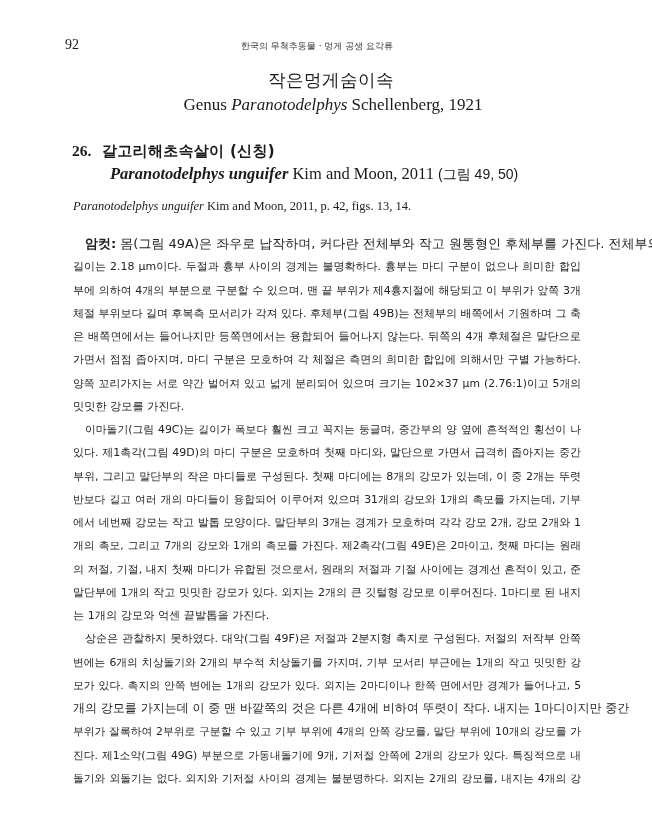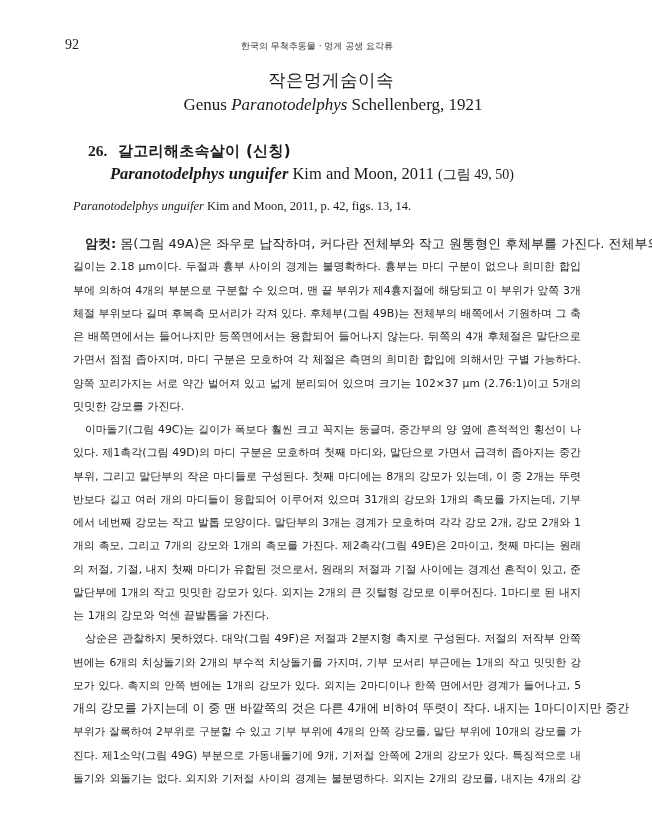--- a/index.html
+++ b/index.html
@@ -54,21 +54,21 @@
     text-align: center;
     font-family: "Liberation Serif", serif;
     font-size: 17px;
     padding-left: 14px;
     box-sizing: border-box;
   }
   .genus-latin i { font-style: italic; }
 
   .species-head {
     position: absolute;
-    left: 88px;
+    left: 72px;
     top: 141px;
     font-size: 15.5px;
     font-weight: bold;
   }
   .species-head .num {
     font-family: "Liberation Serif", serif;
     font-weight: bold;
     display: inline-block;
     width: 30px;
   }
@@ -84,21 +84,21 @@
     top: 164px;
     font-family: "Liberation Serif", serif;
     font-size: 16.5px;
     white-space: nowrap;
   }
   .species-sci .sci-name {
     font-style: italic;
     font-weight: bold;
   }
   .species-sci .fig-ref {
-    font-family: Liberation Serif, serif;
+    font-family: Liberation Sans, sans-serif;
     font-size: 14px;
   }
 
   .synonymy {
     position: absolute;
     left: 73px;
     top: 199px;
     font-family: "Liberation Serif", serif;
     font-size: 12.5px;
     white-space: nowrap;

